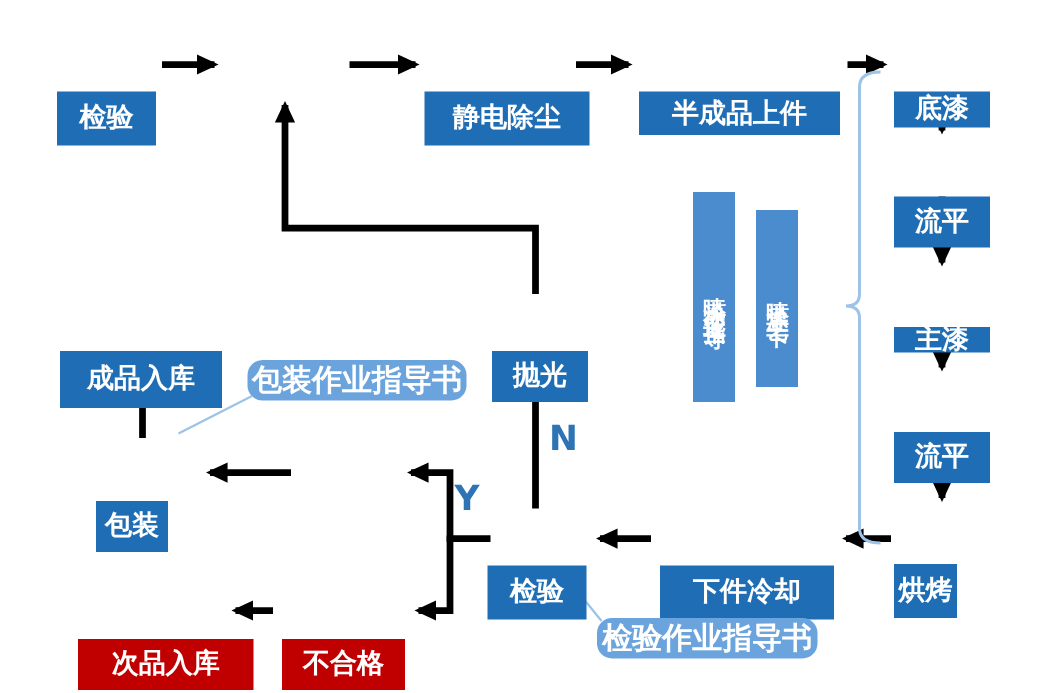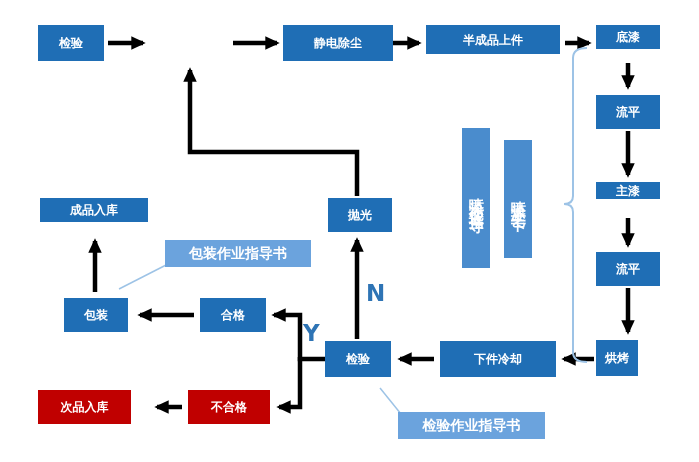--- a/index.html
+++ b/index.html
@@ -3,33 +3,33 @@
 <meta charset="utf-8">
 <style>
   html,body { margin:0; padding:0; background:#ffffff; }
   .canvas {
     position:relative; width:699px; height:462px; background:#ffffff;
     font-family:"DejaVu Sans","Liberation Sans",sans-serif; overflow:hidden;
   }
   svg.wires { position:absolute; left:0; top:0; width:699px; height:462px; }
   .node {
     position:absolute; display:flex; align-items:center; justify-content:center;
-    background:#1f6eb5; color:#ffffff; font-size:12px; font-weight:bold;
-    line-height:1; white-space:nowrap;
+    background:#1f6eb5; color:#ffffff; font-size:18px; font-weight:bold;
+    line-height:1; white-space:nowrap;margin-top:36px;
   }
   .node.red { background:#c00000; }
   .vlabel {
     position:absolute; display:flex; align-items:center; justify-content:center;
     background:#4a8ccd; color:#ffffff; font-size:15px; font-weight:bold;
     writing-mode:vertical-rl; text-orientation:upright; letter-spacing:4px;
   }
   .callout {
     position:absolute; display:flex; align-items:center; justify-content:center;
-    background:#6ba3dd; color:#ffffff; font-size:14px; font-weight:bold;
-    border-radius:0; white-space:nowrap;
+    background:#6ba3dd; color:#ffffff; font-size:20px; font-weight:bold;
+    border-radius:10px; white-space:nowrap;
   }
   .decision {
     position:absolute; color:#2e74b5; font-size:23px; font-weight:bold; line-height:1;
   }
 </style>
 </head>
 <body>
 
 <div class="canvas">
 
@@ -77,25 +77,24 @@
 
   <div class="node" style="left:596px;top:95px;width:64px;height:34px">流平</div>
   <div class="node" style="left:596px;top:182px;width:64px;height:17px">主漆</div>
   <div class="node" style="left:596px;top:252px;width:64px;height:34px">流平</div>
   <div class="node" style="left:596px;top:340px;width:42px;height:36px">烘烤</div>
 
   <div class="node" style="left:440px;top:341px;width:116px;height:36px">下件冷却</div>
   <div class="node" style="left:325px;top:341px;width:66px;height:36px">检验</div>
 
   <div class="node" style="left:328px;top:198px;width:64px;height:34px">抛光</div>
-  <div class="node" style="left:200px;top:298px;width:66px;height:34px">合格</div>
-  <div class="node" style="left:64px;top:298px;width:64px;height:34px">包装</div>
-  <div class="node" style="left:40px;top:198px;width:108px;height:24px">成品入库</div>
+  <div class="node" style="left:64px;top:298px;width:48px;height:34px">包装</div>
+  <div class="node" style="left:40px;top:198px;width:108px;height:38px">成品入库</div>
   <div class="node red" style="left:188px;top:390px;width:82px;height:34px">不合格</div>
-  <div class="node red" style="left:38px;top:390px;width:93px;height:34px">次品入库</div>
+  <div class="node red" style="left:52px;top:390px;width:117px;height:34px">次品入库</div>
 
   <div class="vlabel" style="left:462px;top:128px;width:28px;height:140px">喷涂作业指导</div>
   <div class="vlabel" style="left:504px;top:140px;width:28px;height:118px">喷涂工艺卡</div>
 
   <div class="callout" style="left:165px;top:240px;width:146px;height:27px">包装作业指导书</div>
   <div class="callout" style="left:398px;top:412px;width:147px;height:27px">检验作业指导书</div>
 
   <div class="decision" style="left:366px;top:282px">N</div>
   <div class="decision" style="left:303px;top:322px">Y</div>
 

